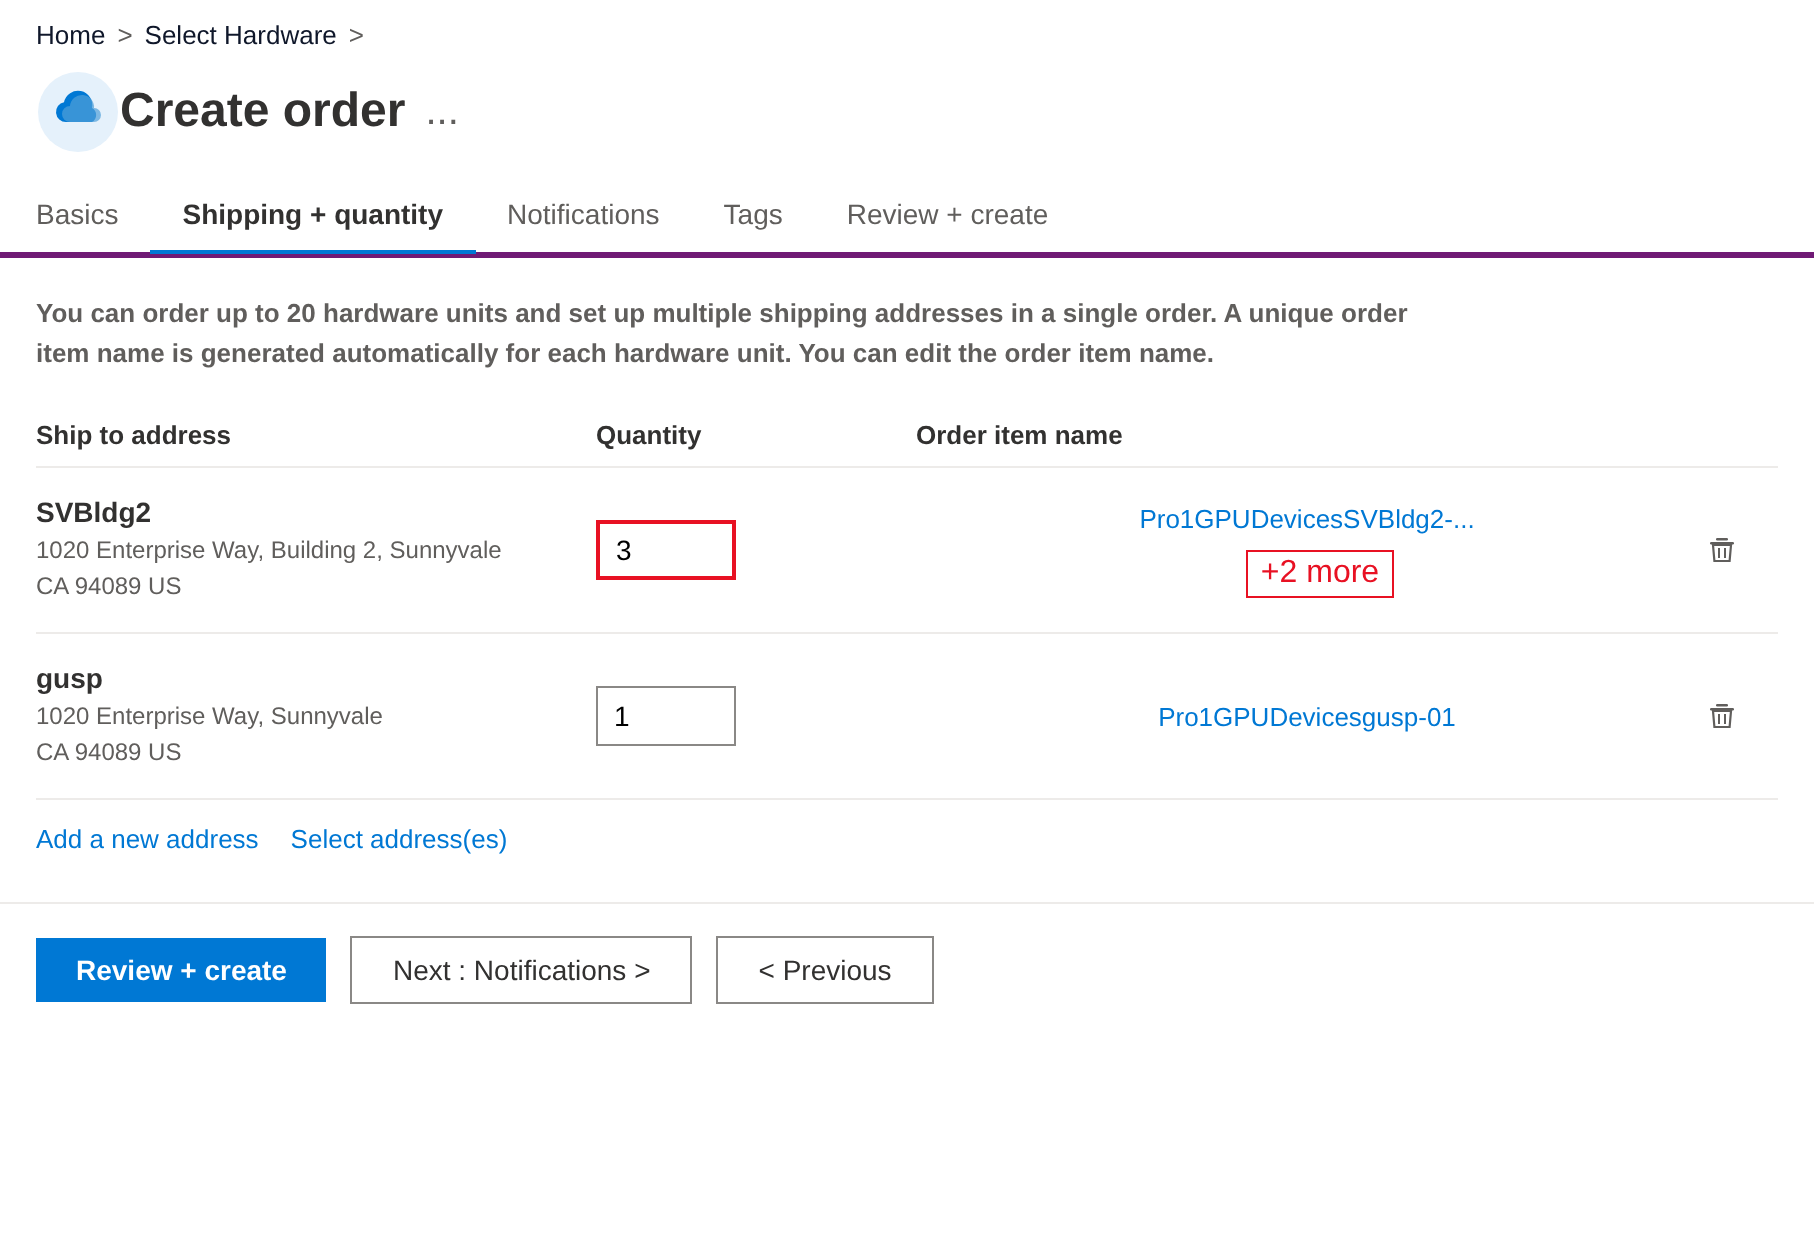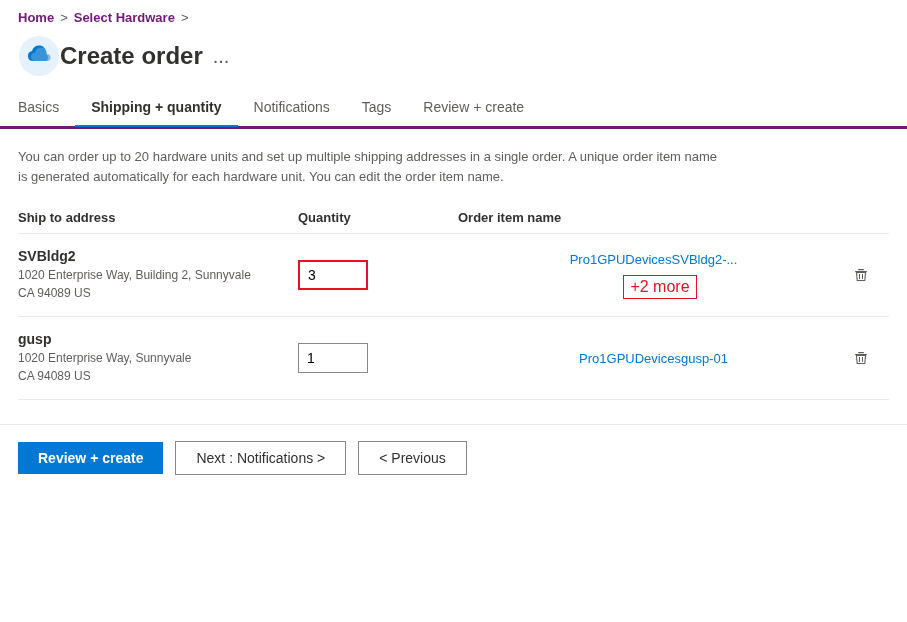--- a/index.html
+++ b/index.html
@@ -1,32 +1,32 @@
 <!DOCTYPE html>
 <html><head>
   <meta charset="utf-8">
   <style>
     * { box-sizing: border-box; margin: 0; padding: 0; }
     body { font-family: 'Segoe UI', Arial, sans-serif; font-size: 14px; color: #323130; background: #fff; width: 907px; min-height: 622px; }
 
     .breadcrumb { display: flex; align-items: center; padding: 10px 18px 6px; font-size: 13px; color: #605e5c; }
-    .breadcrumb a { color: #701a75; text-decoration: none; font-weight: bold; }
+    .breadcrumb a { color: #0f172a; text-decoration: none; }
     .breadcrumb .sep { margin: 0 6px; color: #605e5c; }
 
     .page-header { display: flex; align-items: center; padding: 4px 18px 12px; }
     .page-title { font-size: 24px; font-weight: 600; color: #323130; }
     .ellipsis { margin-left: 10px; font-size: 20px; color: #605e5c; cursor: pointer; }
 
     .tabs { display: flex; border-bottom: 3px solid #701a75; padding: 0 18px; }
     .tab { padding: 10px 16px; font-size: 14px; color: #605e5c; cursor: pointer; border-bottom: 2px solid transparent; margin-bottom: -1px; white-space: nowrap; }
     .tab:first-child { padding-left: 0; }
     .tab.active { color: #323130; font-weight: 600; border-bottom: 2px solid #0078d4; }
 
     .content { padding: 18px 18px 0; }
-    .description { font-size: 13px; color: #605e5c; line-height: 1.5; margin-bottom: 24px; max-width: 700px; }
+    .description { font-size: 13px; color: #605e5c; line-height: 1.5; margin-bottom: 24px; max-width: 700px; font-weight: bold; }
 
     .table-header { display: grid; grid-template-columns: 280px 160px 1fr 40px; padding: 0 0 8px; border-bottom: 1px solid #edebe9; }
     .table-header .col { font-weight: 600; font-size: 13px; color: #323130; }
 
     .table-row { display: grid; grid-template-columns: 280px 160px 1fr 40px; padding: 14px 0; border-bottom: 1px solid #edebe9; align-items: center; }
 
     .address-name { font-weight: 600; font-size: 14px; margin-bottom: 2px; }
     .address-detail { font-size: 12px; color: #605e5c; line-height: 1.5; }
 
     .qty-input { width: 70px; height: 30px; border: 2px solid #e81123; padding: 4px 8px; font-size: 14px; outline: none; }
@@ -132,19 +132,23 @@
           <rect x="2" y="4" width="12" height="1.2" rx="0.6" fill="#605e5c"></rect>
           <rect x="5" y="2" width="6" height="1.2" rx="0.6" fill="#605e5c"></rect>
           <path d="M3.5 5.5l.7 8h7.6l.7-8H3.5z" stroke="#605e5c" stroke-width="1.1" fill="none"></path>
           <line x1="6.5" y1="7" x2="6.5" y2="12" stroke="#605e5c" stroke-width="1"></line>
           <line x1="9.5" y1="7" x2="9.5" y2="12" stroke="#605e5c" stroke-width="1"></line>
         </svg>
       </button>
     </div>
   </div>
 
+  <div class="footer-links">
+    <a href="#" class="footer-link">Add a new address</a>
+    <a href="#" class="footer-link">Select address(es)</a>
+  </div>
 </div>
 
 <div class="bottom-bar">
   <button class="btn-primary">Review + create</button>
   <button class="btn-secondary">Next : Notifications &gt;</button>
   <button class="btn-secondary">&lt; Previous</button>
 </div>
 
 </body></html>

